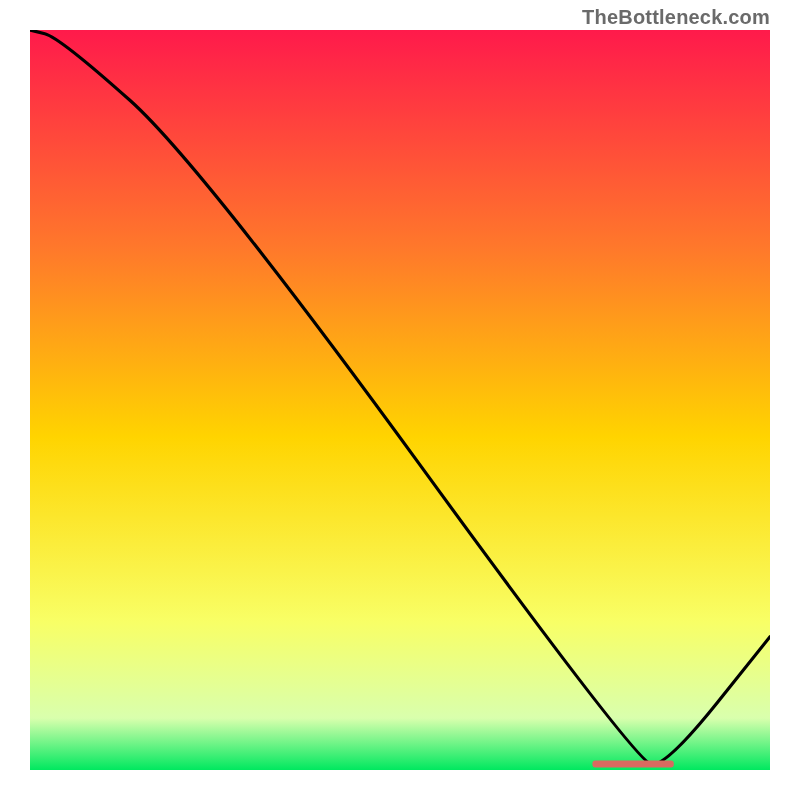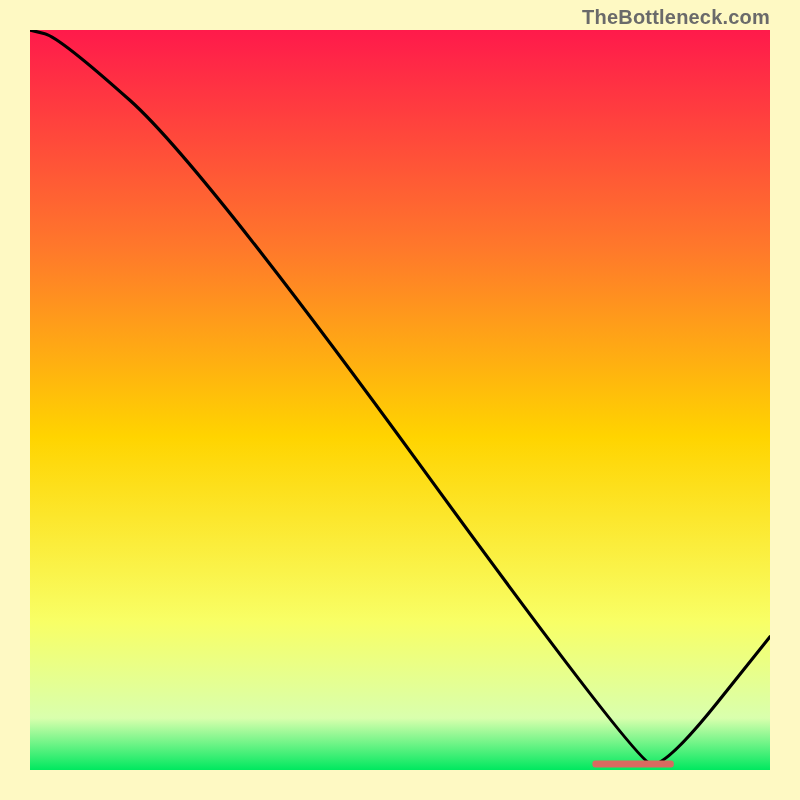--- a/index.html
+++ b/index.html
@@ -8,21 +8,21 @@
     width: 800px;
     height: 800px;
     background: #000;
     font-family: Arial, Helvetica, sans-serif;
     overflow: hidden;
   }
   .frame {
     position: relative;
     width: 800px;
     height: 800px;
-    background: #fef9c3;
+    background: #ffffff;
   }
   .plot {
     position: absolute;
     left: 30px;
     top: 30px;
     width: 740px;
     height: 740px;
     overflow: hidden;
   }
   .attribution {

